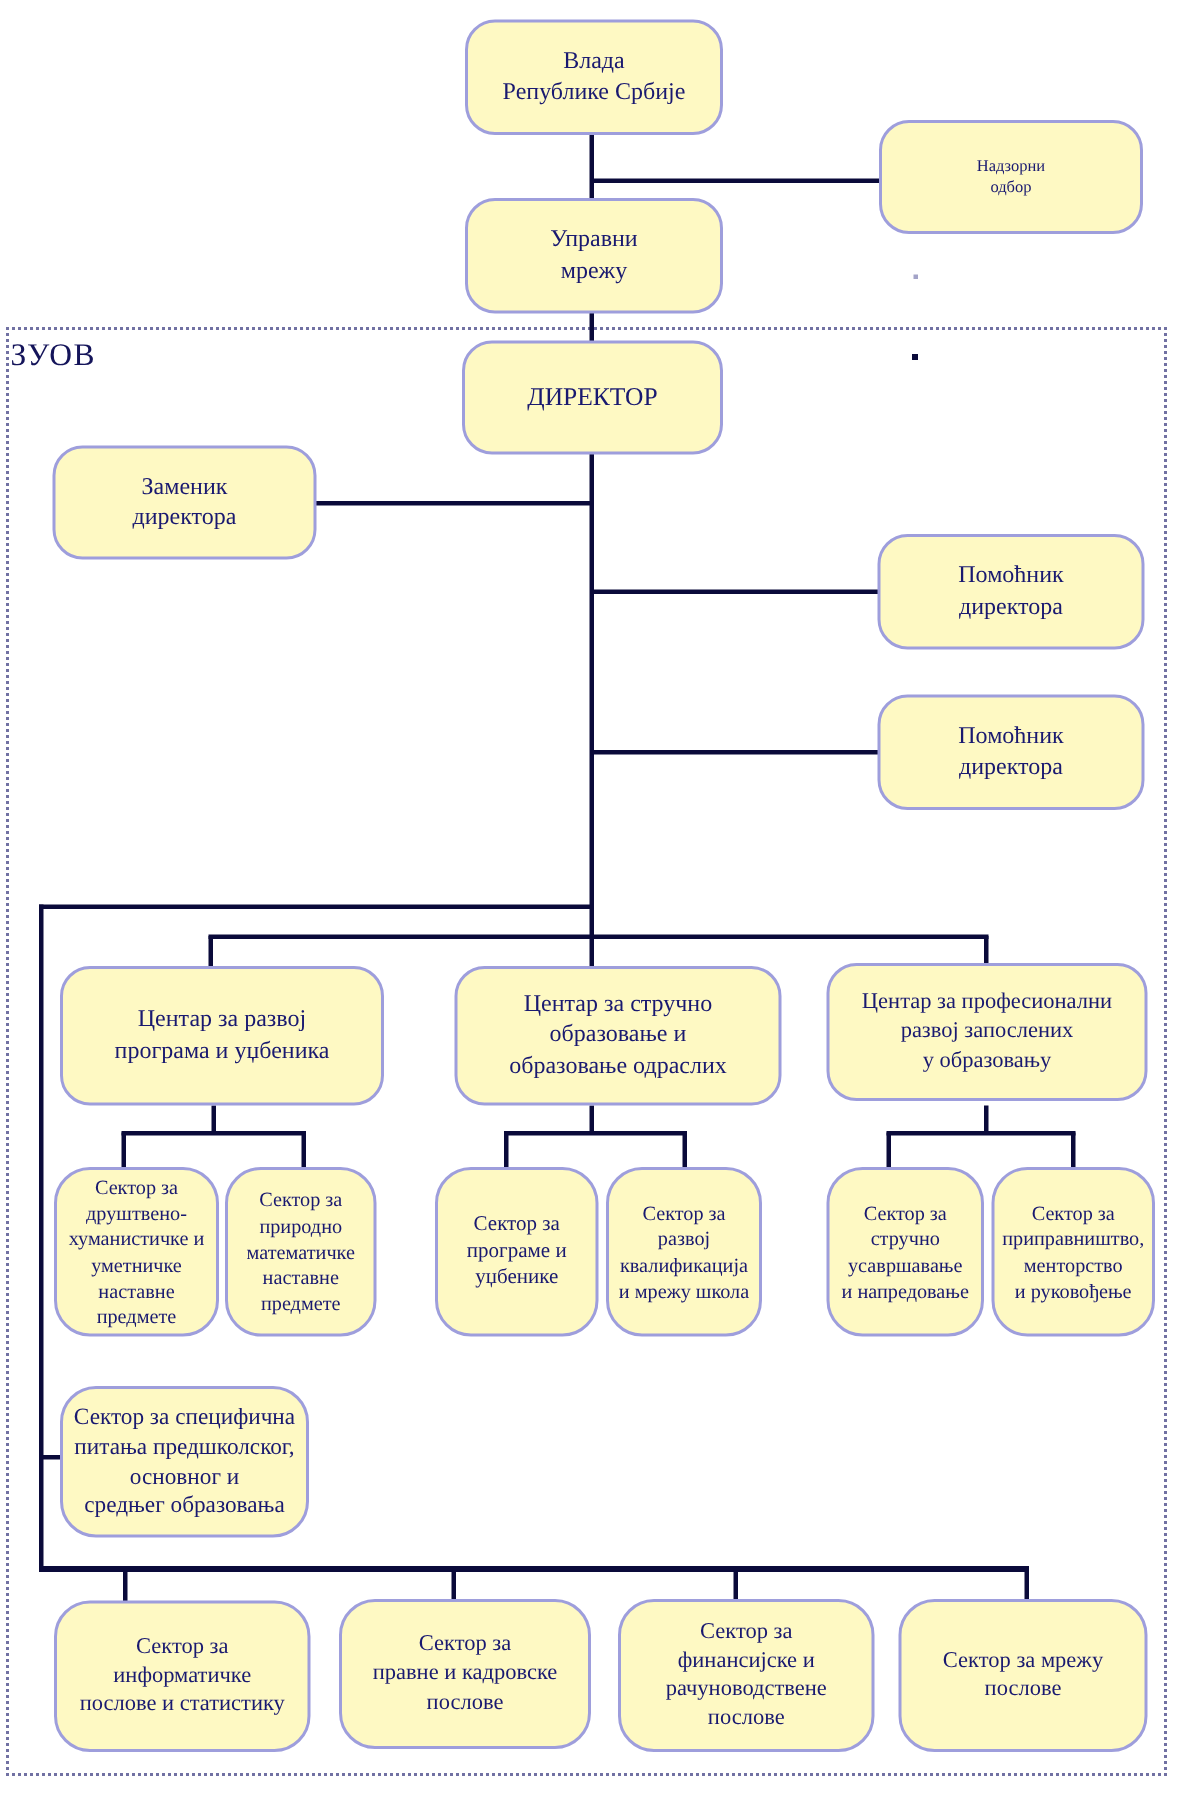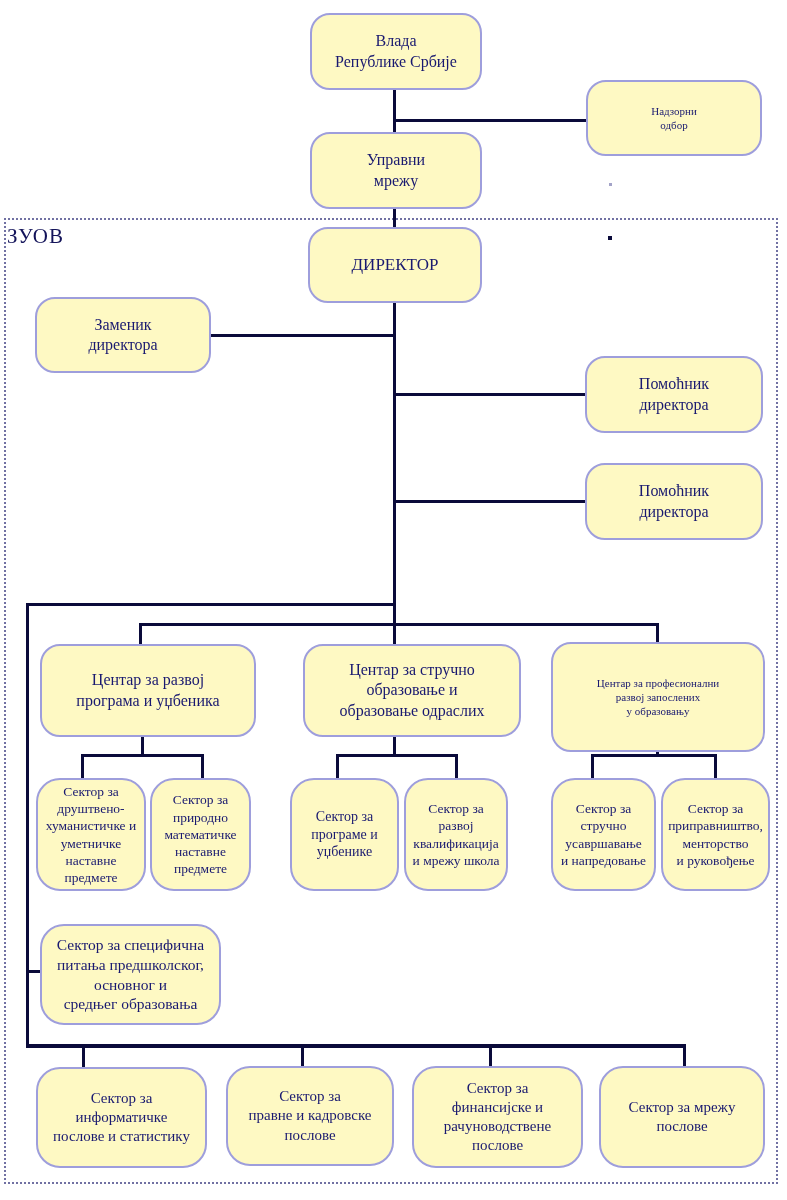--- a/index.html
+++ b/index.html
@@ -106,21 +106,21 @@
   <div class="node" style="left:585px; top:356px; width:178px; height:77px; font-size:16px;">Помоћник
 директора</div>
   <div class="node" style="left:585px; top:463px; width:178px; height:77px; font-size:16px;">Помоћник
 директора</div>
 
   <div class="node" style="left:40px; top:644px; width:216px; height:93px; font-size:16px;">Центар за развој
 програма и уџбеника</div>
   <div class="node" style="left:303px; top:644px; width:218px; height:93px; font-size:16px;">Центар за стручно
 образовање и
 образовање одраслих</div>
-  <div class="node" style="left:551px; top:642px; width:214px; height:110px; font-size:11px;">Центар за професионални
+  <div class="node" style="left:551px; top:642px; width:214px; height:92px; font-size:15px;">Центар за професионални
 развој запослених
 у образовању</div>
 
   <div class="node" style="left:36px; top:778px; width:110px; height:113px; font-size:13.5px; border-radius:24px;">Сектор за
 друштвено-
 хуманистичке и
 уметничке
 наставне
 предмете</div>
   <div class="node" style="left:150px; top:778px; width:101px; height:113px; font-size:13.5px; border-radius:24px;">Сектор за
@@ -137,21 +137,21 @@
 и мрежу школа</div>
   <div class="node" style="left:551px; top:778px; width:105px; height:113px; font-size:13.5px; border-radius:24px;">Сектор за
 стручно
 усавршавање
 и напредовање</div>
   <div class="node" style="left:661px; top:778px; width:109px; height:113px; font-size:13.5px; border-radius:24px;">Сектор за
 приправништво,
 менторство
 и руковођење</div>
 
-  <div class="node" style="left:40px; top:924px; width:181px; height:101px; font-size:15.5px; border-radius:24px;">Сектор за специфична
+  <div class="node" style="left:40px; top:924px; width:166px; height:101px; font-size:15.5px; border-radius:24px;">Сектор за специфична
 питања предшколског,
 основног и
 средњег образовања</div>
 
   <div class="node" style="left:36px; top:1067px; width:171px; height:101px; font-size:15px; border-radius:24px;">Сектор за
 информатичке
 послове и статистику</div>
   <div class="node" style="left:226px; top:1066px; width:168px; height:100px; font-size:15px; border-radius:24px;">Сектор за
 правне  и кадровске
 послове</div>

